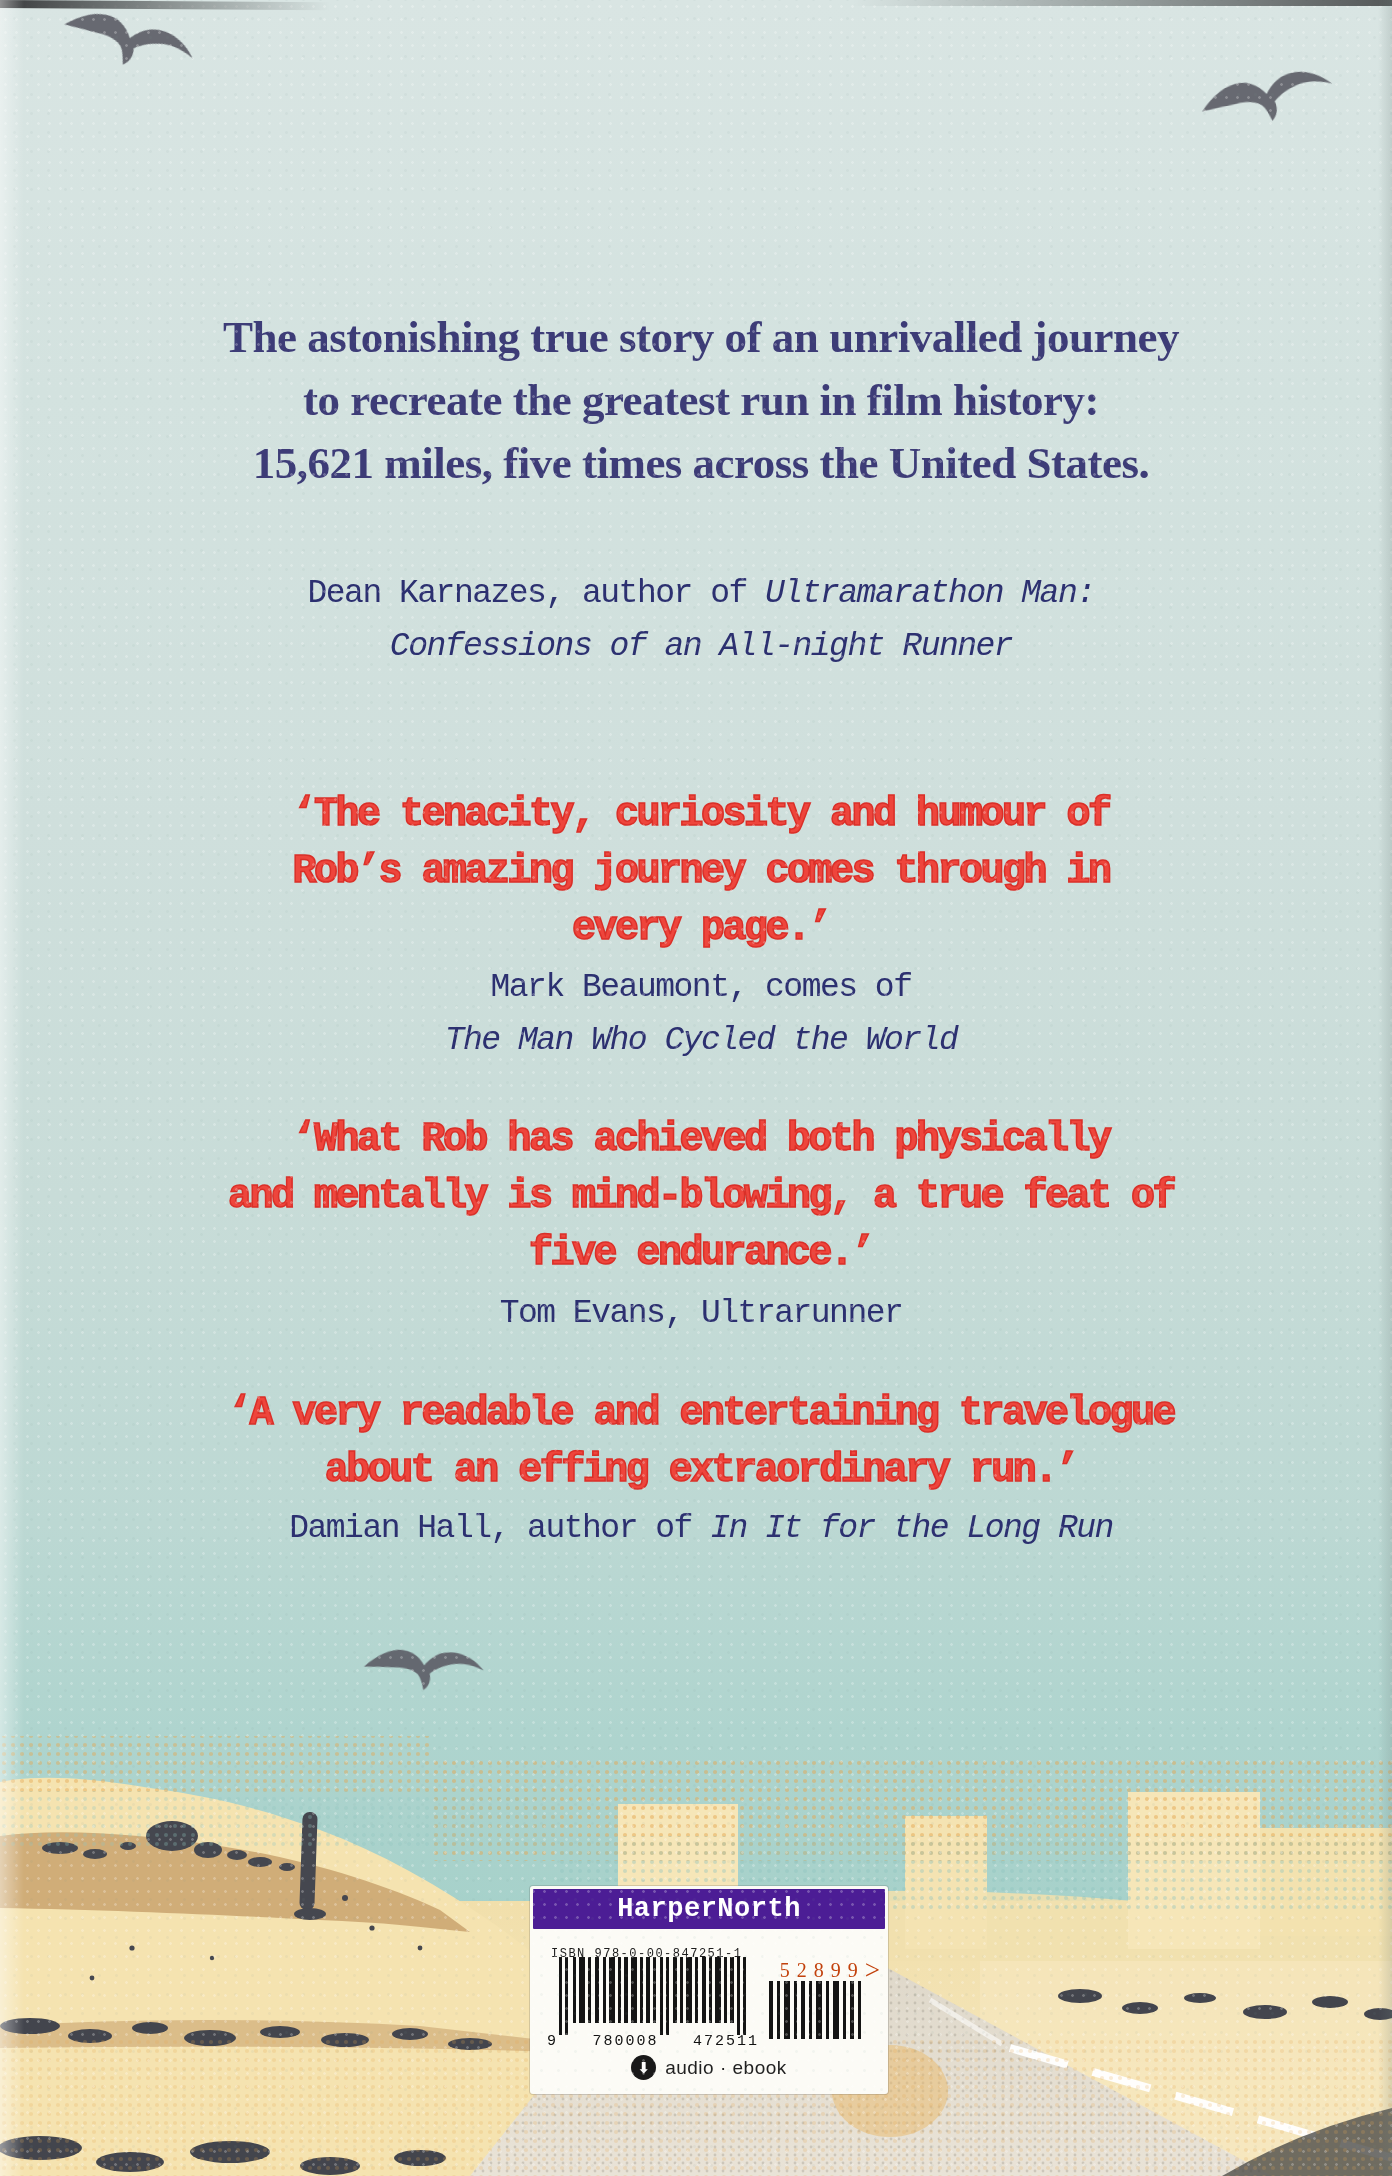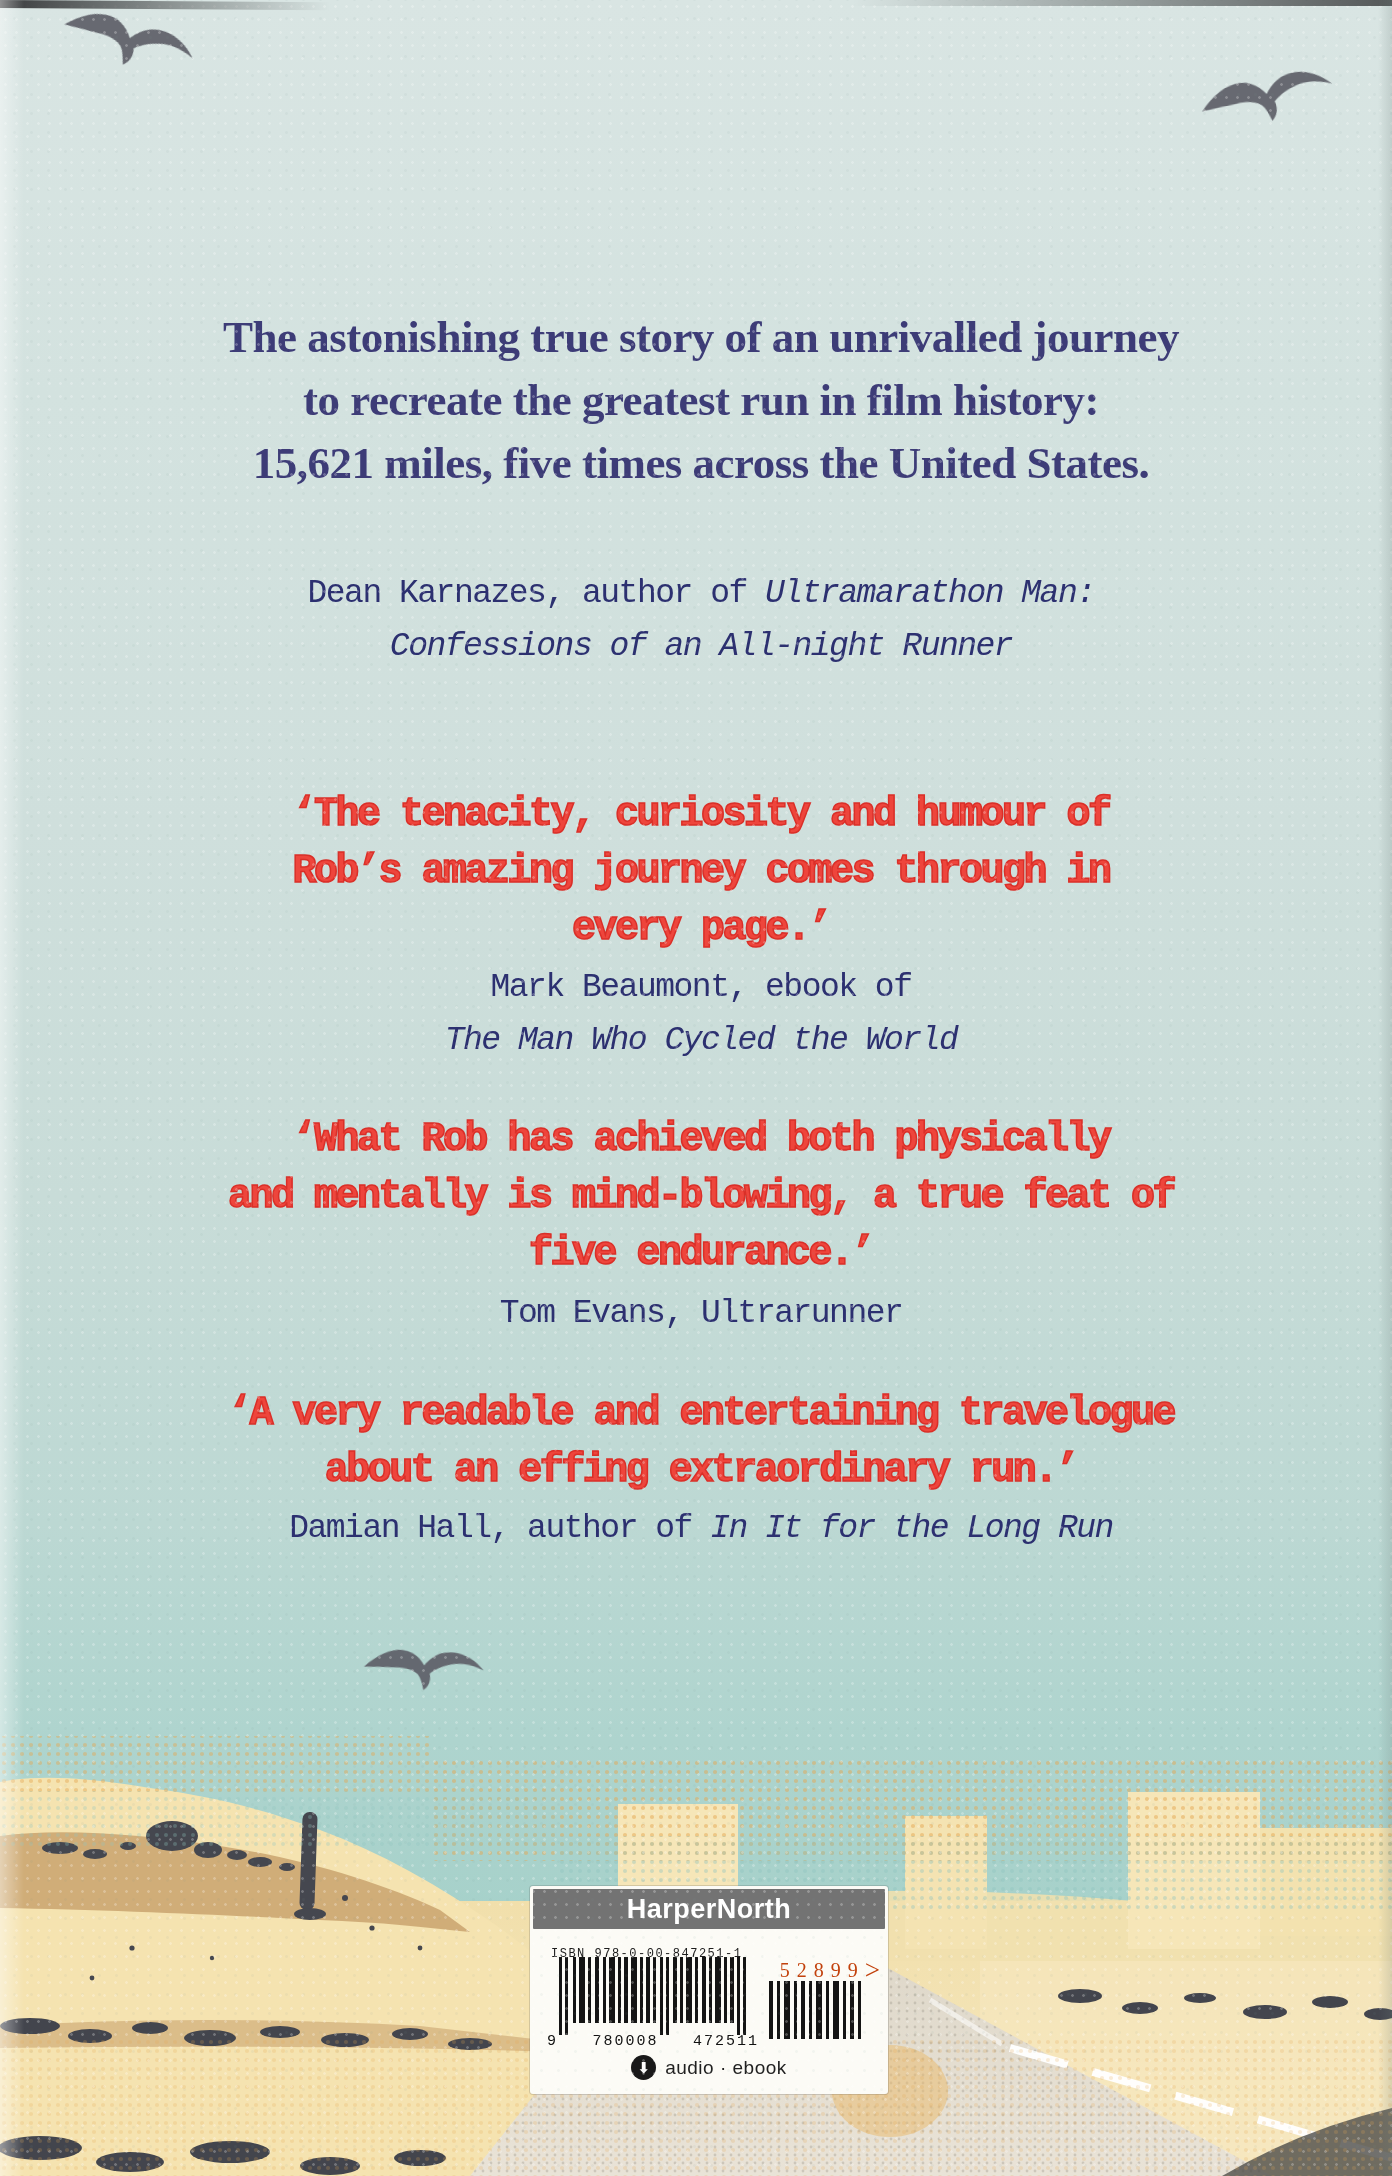--- a/index.html
+++ b/index.html
@@ -34,22 +34,22 @@
   .bird{position:absolute;z-index:2;filter:blur(.5px);opacity:.92;}
   .bird svg{display:block;width:100%;height:auto;}
   .bird1{left:58px;top:12px;width:142px;transform:rotate(20deg);}
   .bird2{left:1196px;top:68px;width:142px;transform:rotate(-7deg);}
   .bird3{left:360px;top:1642px;width:128px;transform:rotate(7deg);}
 
   .landscape{position:absolute;left:0;bottom:0;width:1392px;height:480px;z-index:4;}
 
   .bcbox{position:absolute;left:530px;top:1886px;width:358px;height:208px;z-index:5;
     background:#fcfbf6;border-radius:3px;box-shadow:0 0 0 1px rgba(60,60,60,.18);padding:3px;box-sizing:border-box;}
-  .bchead{height:40px;background:#737373;color:#fff;display:flex;align-items:center;justify-content:center;
-    font-family:Liberation Sans, sans-serif;font-weight:bold;font-size:27px;letter-spacing:.5px;border-radius:1px;}
+  .bchead{height:40px;background:#4c1d95;color:#fff;display:flex;align-items:center;justify-content:center;
+    font-family:Liberation Mono, monospace;font-weight:bold;font-size:27px;letter-spacing:.5px;border-radius:1px;}
   .bcbody{position:relative;height:159px;}
   .isbn{position:absolute;left:18px;top:18px;font-family:"Liberation Mono",monospace;font-size:12px;
     letter-spacing:1.5px;color:#1d1d1d;white-space:nowrap;}
   .mainbars{position:absolute;left:24px;top:28px;width:196px;height:78px;}
   .eandigits{position:absolute;left:14px;top:104px;width:212px;display:flex;justify-content:space-between;
     font-family:"Liberation Mono",monospace;font-size:15px;letter-spacing:2px;color:#111;}
   .pricerow{position:absolute;right:5px;top:26px;font-family:Liberation Serif, serif;color:#c2410c;white-space:nowrap;}
   .pricerow .pc{font-size:20px;letter-spacing:7px;}
   .pricerow .pa{font-size:27px;letter-spacing:0;vertical-align:-2px;}
   .smallbars{position:absolute;right:22px;top:52px;width:96px;height:58px;}
@@ -107,21 +107,21 @@
   </div>
 </div>
 
 <div class="textcol q2">
   <div class="redq">
     <div>‘The tenacity, curiosity and humour of</div>
     <div>Rob’s amazing journey comes through in</div>
     <div>every page.’</div>
   </div>
   <div class="attr">
-    <div><span>Mark Beaumont, ebook of</span></div>
+    <div><span>Mark Beaumont, comes of</span></div>
     <div><span class="it">The Man Who Cycled the World</span></div>
   </div>
 </div>
 
 <div class="textcol q3">
   <div class="redq">
     <div>‘What Rob has achieved both physically</div>
     <div>and mentally is mind-blowing, a true feat of</div>
     <div>five endurance.’</div>
   </div>

